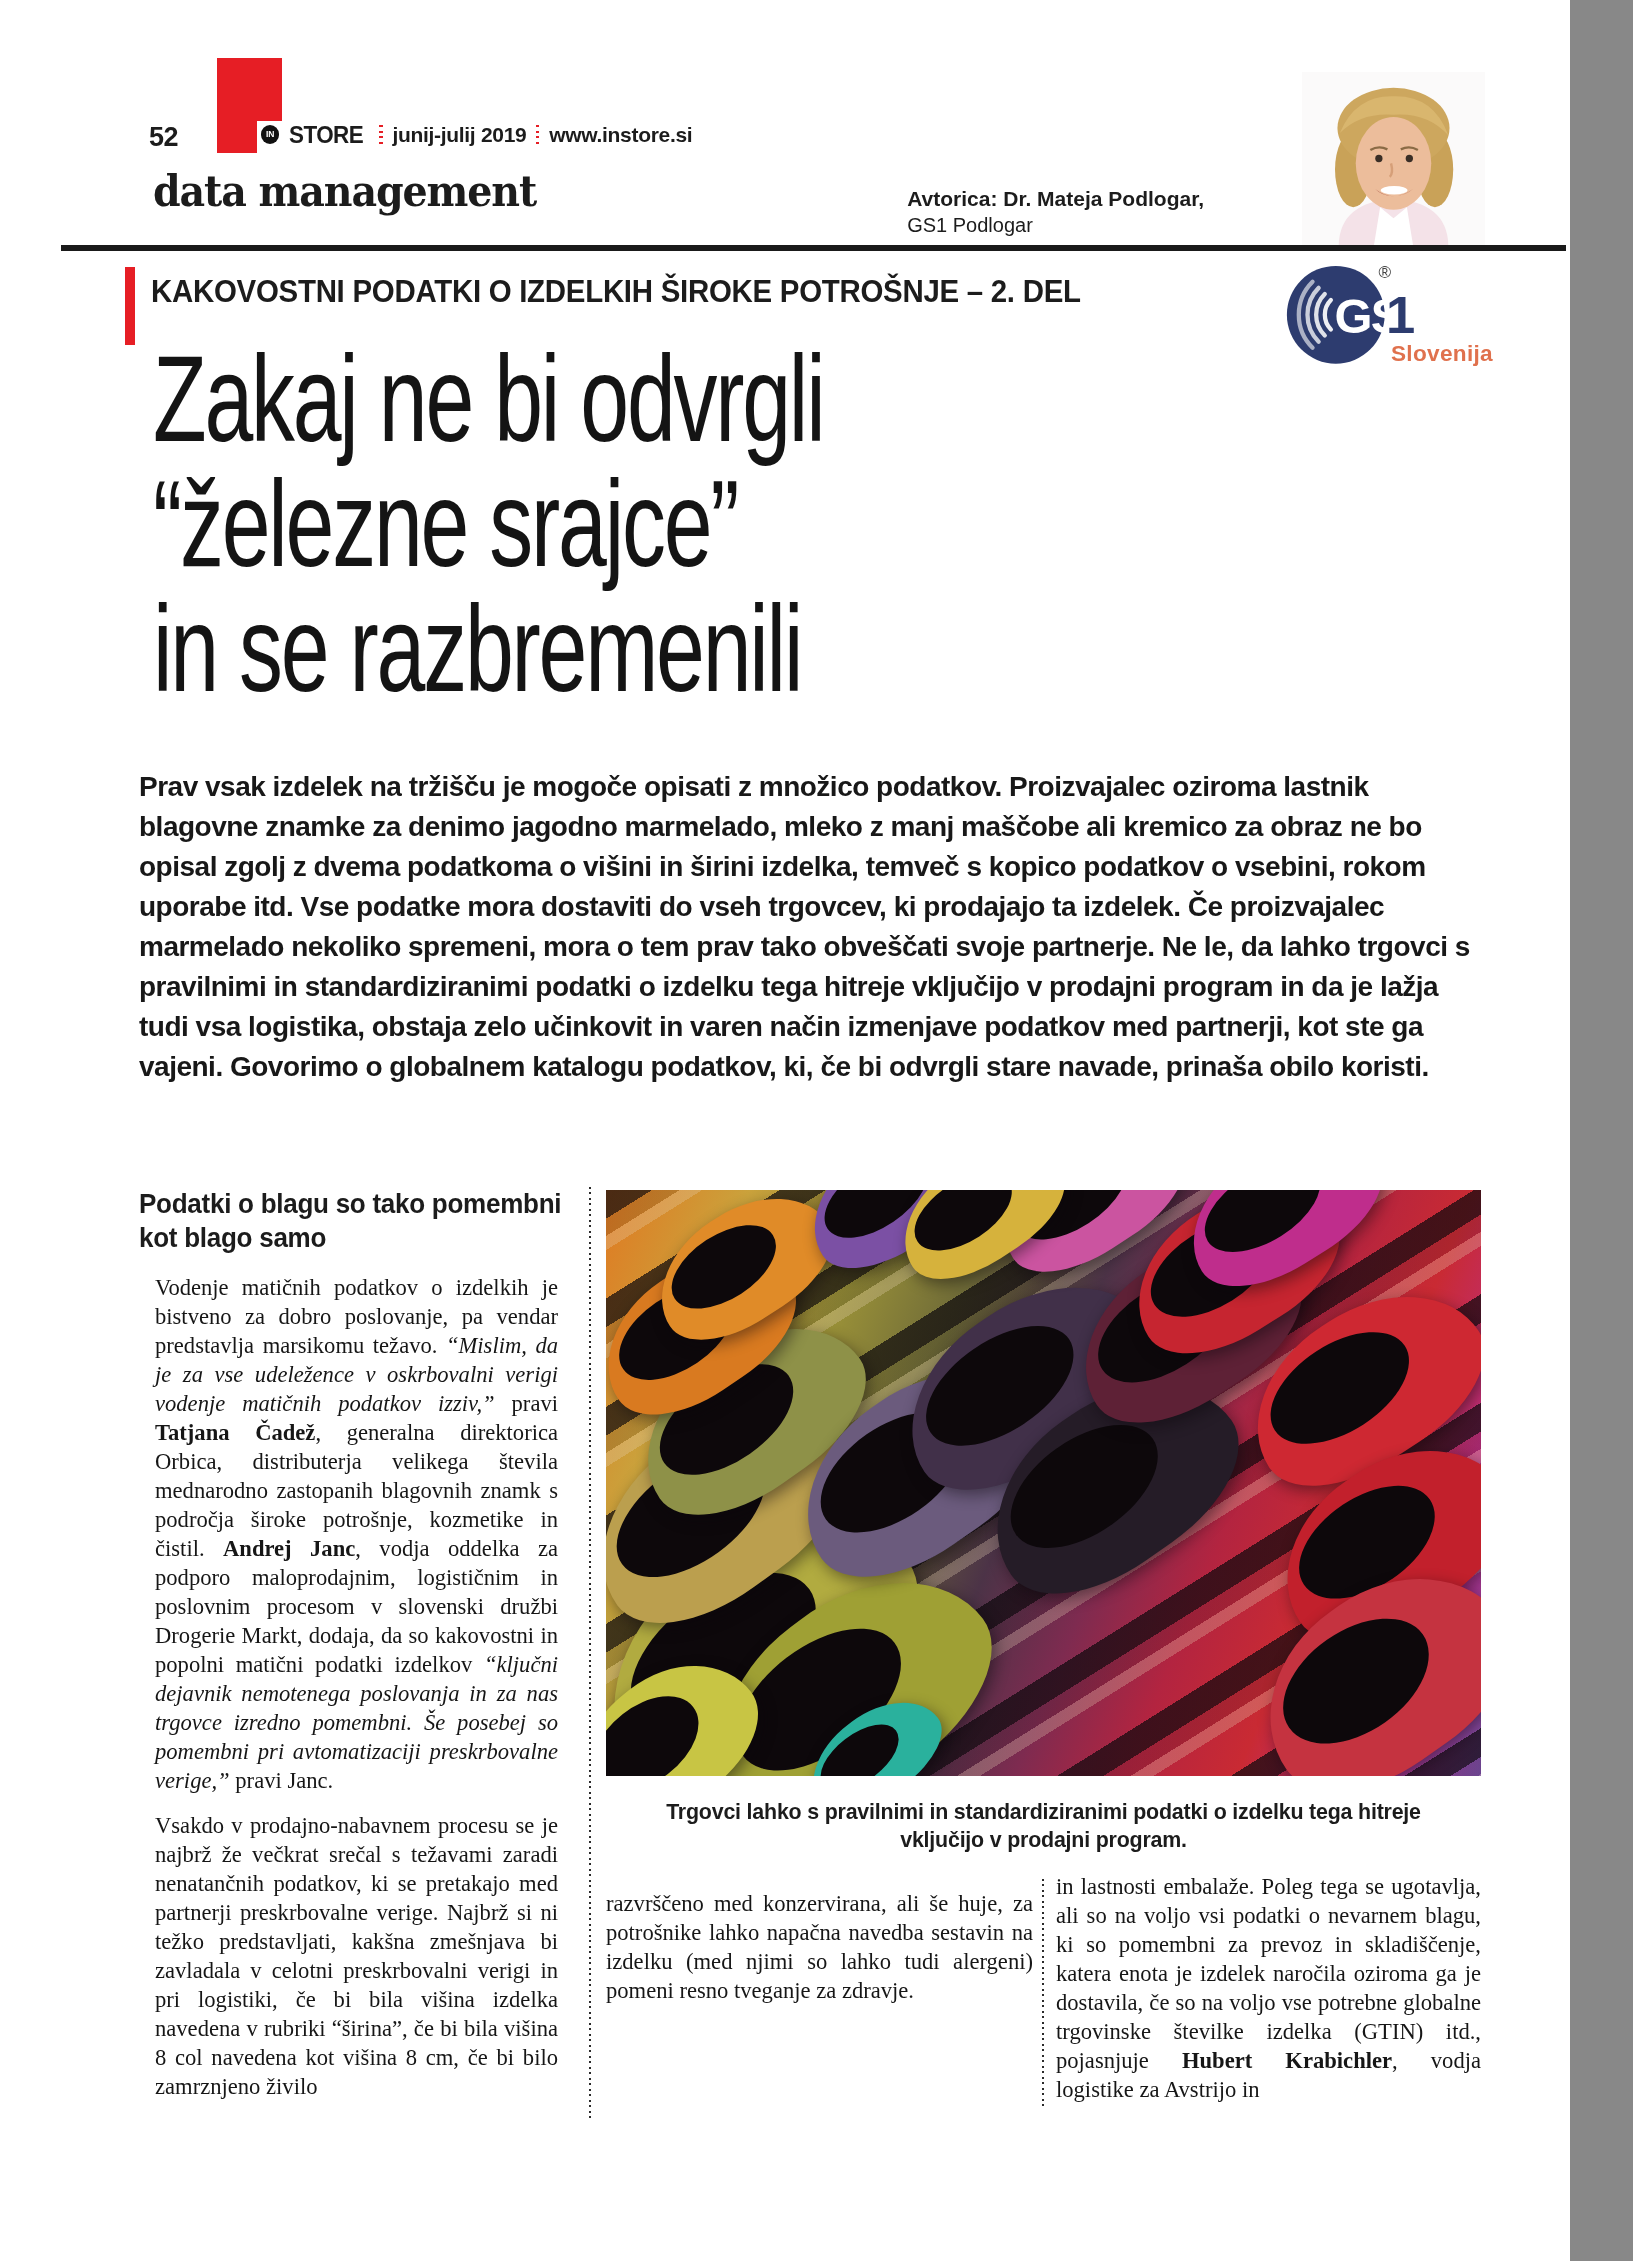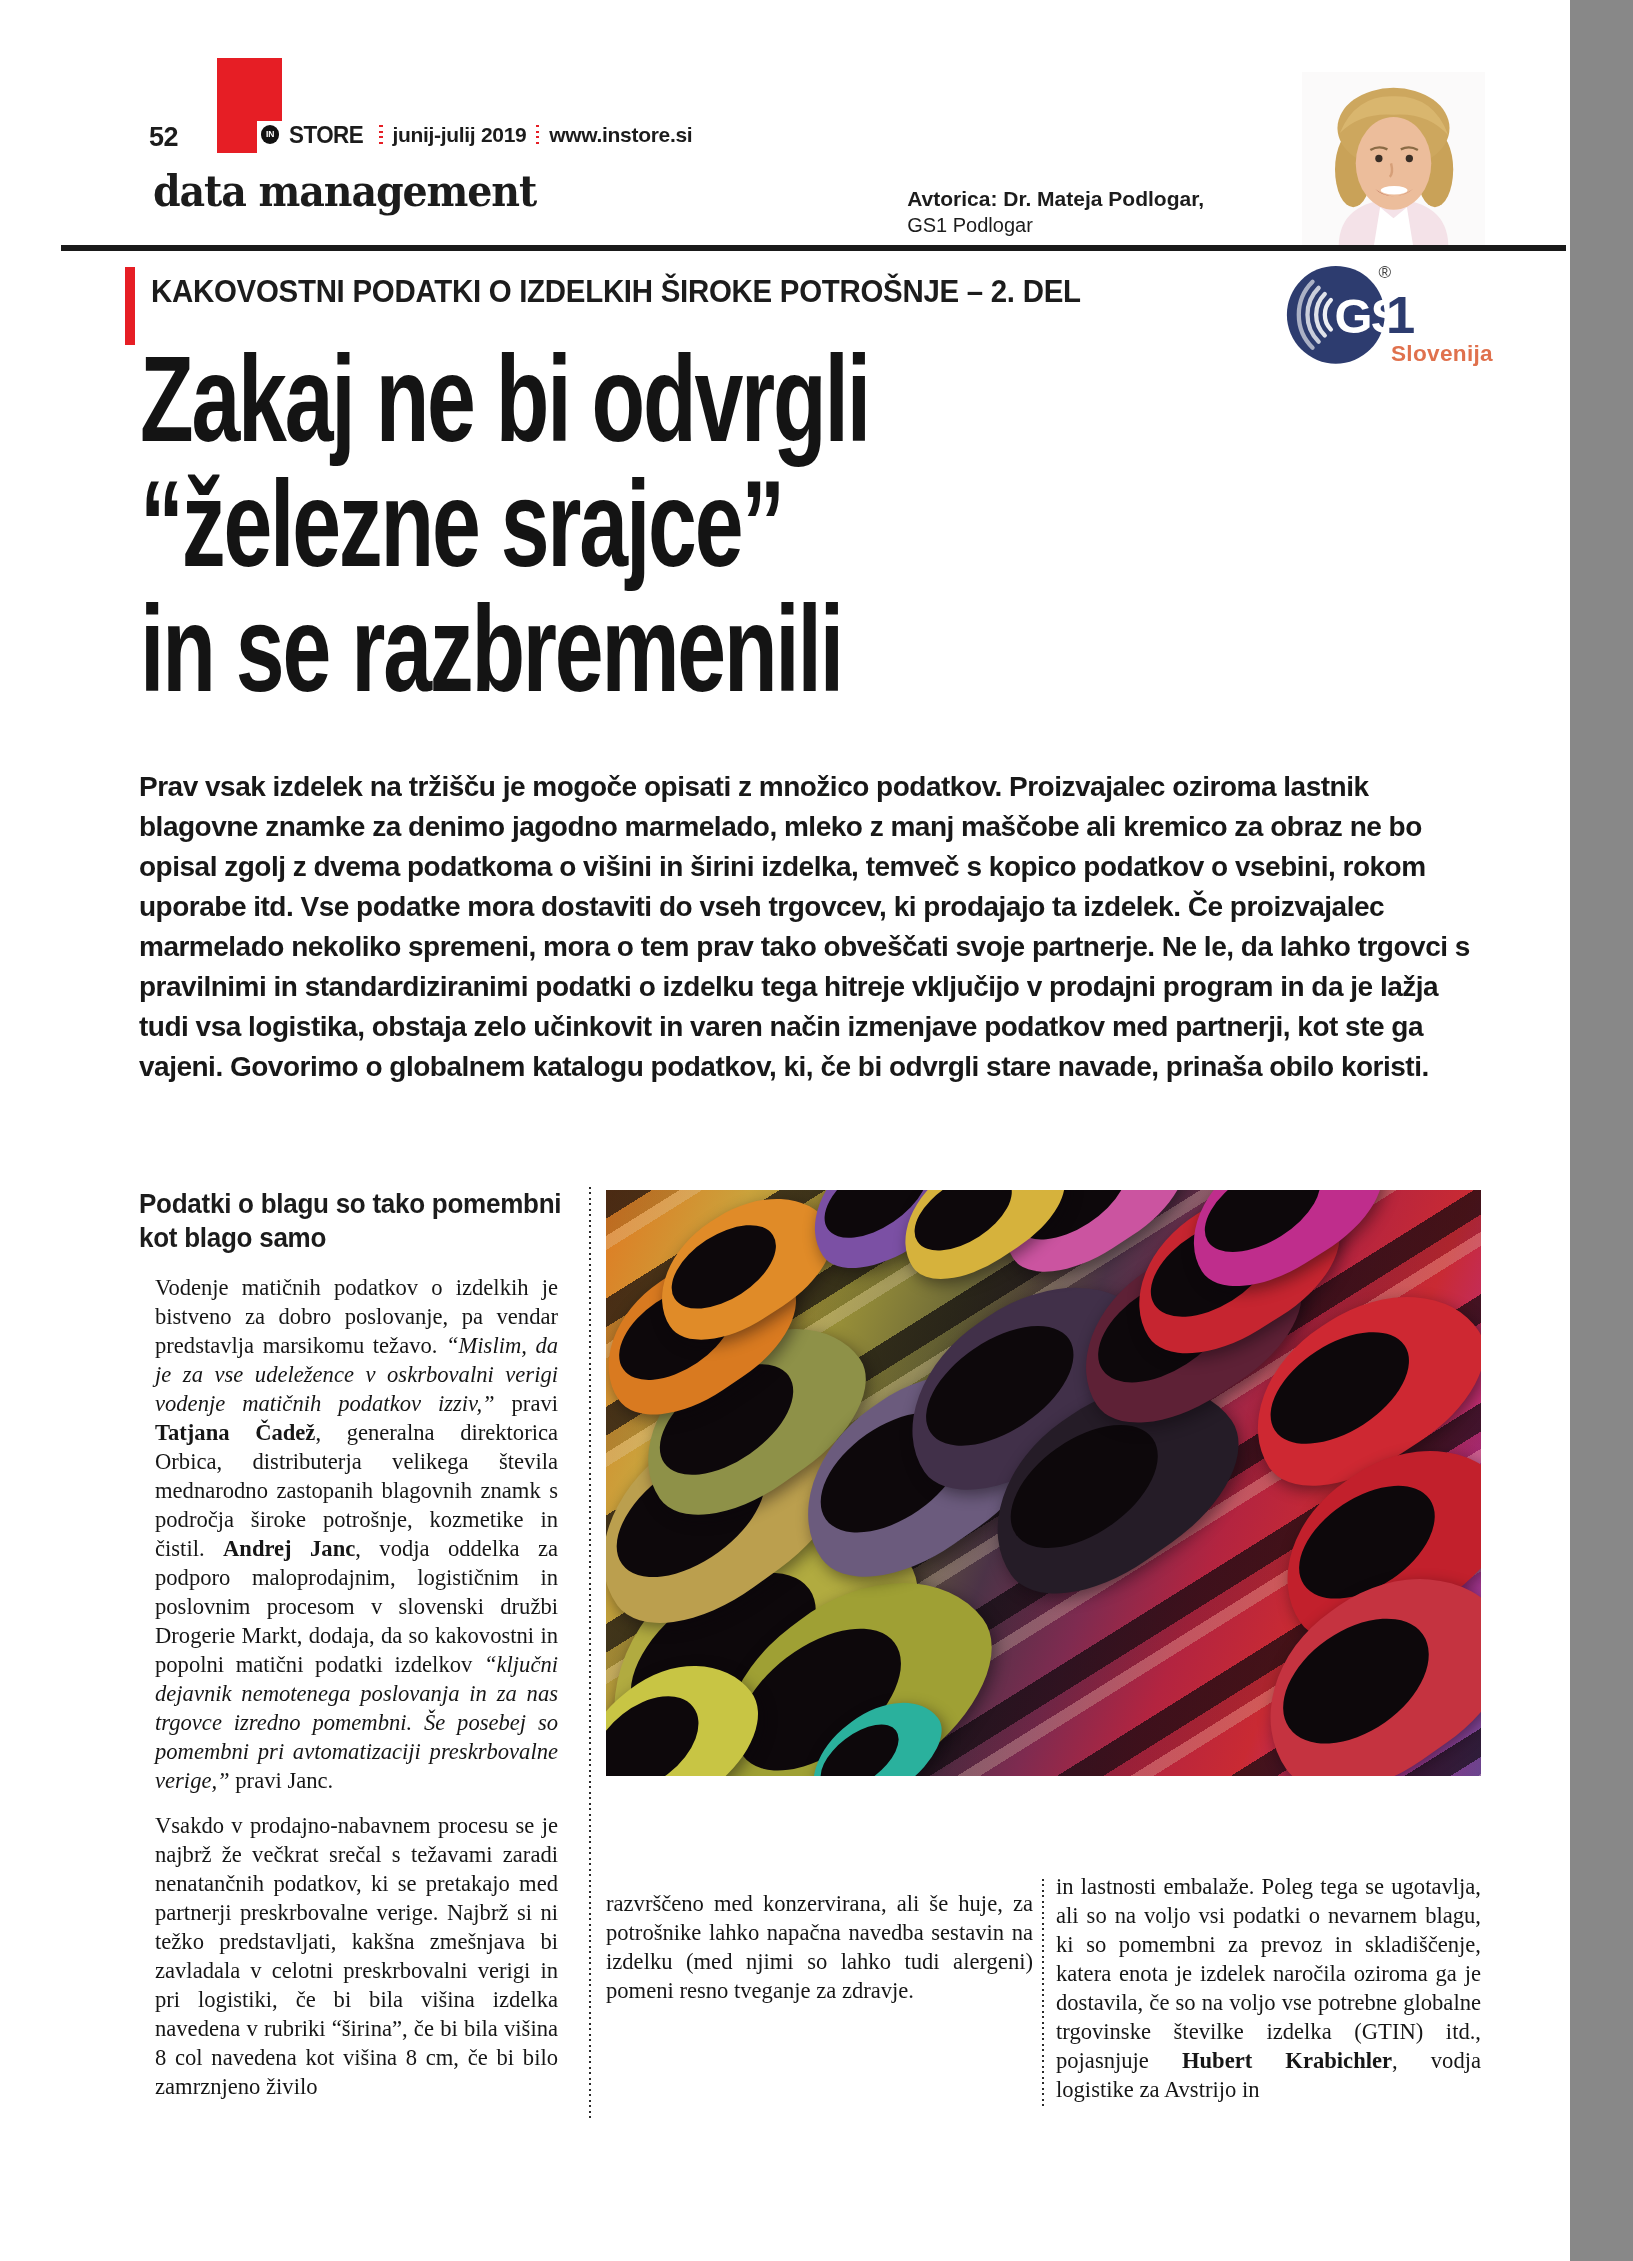--- a/index.html
+++ b/index.html
@@ -29,21 +29,21 @@
   .author-org{font-size:20px;font-weight:400;}
   .author-photo{position:absolute;left:1302px;top:72px;width:183px;height:173px;overflow:hidden;background:#fdfdfd;}
   .main-rule{position:absolute;left:61px;top:245px;width:1505px;height:5.5px;background:#1a1a1a;}
   
   .kicker-bar{position:absolute;left:125px;top:267px;width:10.4px;height:78px;background:#e61e25;}
   .kicker{position:absolute;left:151px;top:273px;font-size:32px;font-weight:800;letter-spacing:-0.3px;
     transform:scaleX(.92);transform-origin:left top;white-space:nowrap;}
   .gs1-badge{position:absolute;left:1282px;top:261px;width:220px;height:110px;}
   .gs1-country{position:absolute;left:1391px;top:341px;font-size:22.6px;font-weight:700;color:#e0714d;letter-spacing:0.3px;}
   
-  .headline{position:absolute;left:140px;top:337px;line-height:125px;font-weight:700;font-size:122px;
+  .headline{position:absolute;left:153px;top:337px;line-height:125px;font-weight:400;font-size:122px;
     letter-spacing:-3.1px;color:#141414;}
   .headline .hl-line{display:block;transform:scaleX(.72);transform-origin:left center;white-space:nowrap;}
   
   .lede{position:absolute;left:139px;top:767px;width:1349px;font-size:28px;font-weight:700;line-height:40px;
     letter-spacing:-0.5px;color:#181818;}
   
   .serif{font-family:"Liberation Serif",serif;font-size:22.6px;line-height:29px;text-align:justify;color:#161616;}
   .seg-i{font-style:italic;}
   .seg-b{font-weight:700;}
   .col-left{position:absolute;left:139px;top:1187px;width:435px;}
@@ -208,20 +208,23 @@
         <div class="shoe-in"></div>
       </div>
     <div class="shoe" style="left:195px;top:525px;width:147px;height:82px;background:#2ab19d;transform:rotate(-37deg);">
         <div class="shoe-in"></div>
       </div>
     <div class="shoe" style="left:-37px;top:488px;width:195px;height:128px;background:#c8c544;transform:rotate(-38deg);">
         <div class="shoe-in"></div>
       </div>
   </div>
 
+  <div class="caption">
+    <span class="caption-inner">Trgovci lahko s pravilnimi in standardiziranimi podatki o izdelku tega hitreje vključijo v prodajni program.</span>
+  </div>
 
   <div class="col-mid serif">
     <p>razvrščeno med konzervirana, ali še huje, za potrošnike lahko napačna navedba sestavin na izdelku (med njimi so lahko tudi alergeni) pomeni resno tveganje za zdravje.</p>
   </div>
 
   <div class="v-dotted" id="sep-mid"></div>
 
   <div class="col-right serif">
     <p style="margin:0;"><span>in lastnosti embalaže. Poleg tega se ugotavlja, ali so na voljo vsi podatki o nevarnem blagu, ki so pomembni za prevoz in skladiščenje, katera enota je izdelek naročila oziroma ga je dostavila, če so na voljo vse potrebne globalne trgovinske številke izdelka (GTIN) itd., pojasnjuje </span><span class="seg-b">Hubert Krabichler</span><span>, vodja logistike za Avstrijo in</span></p>
   </div>

